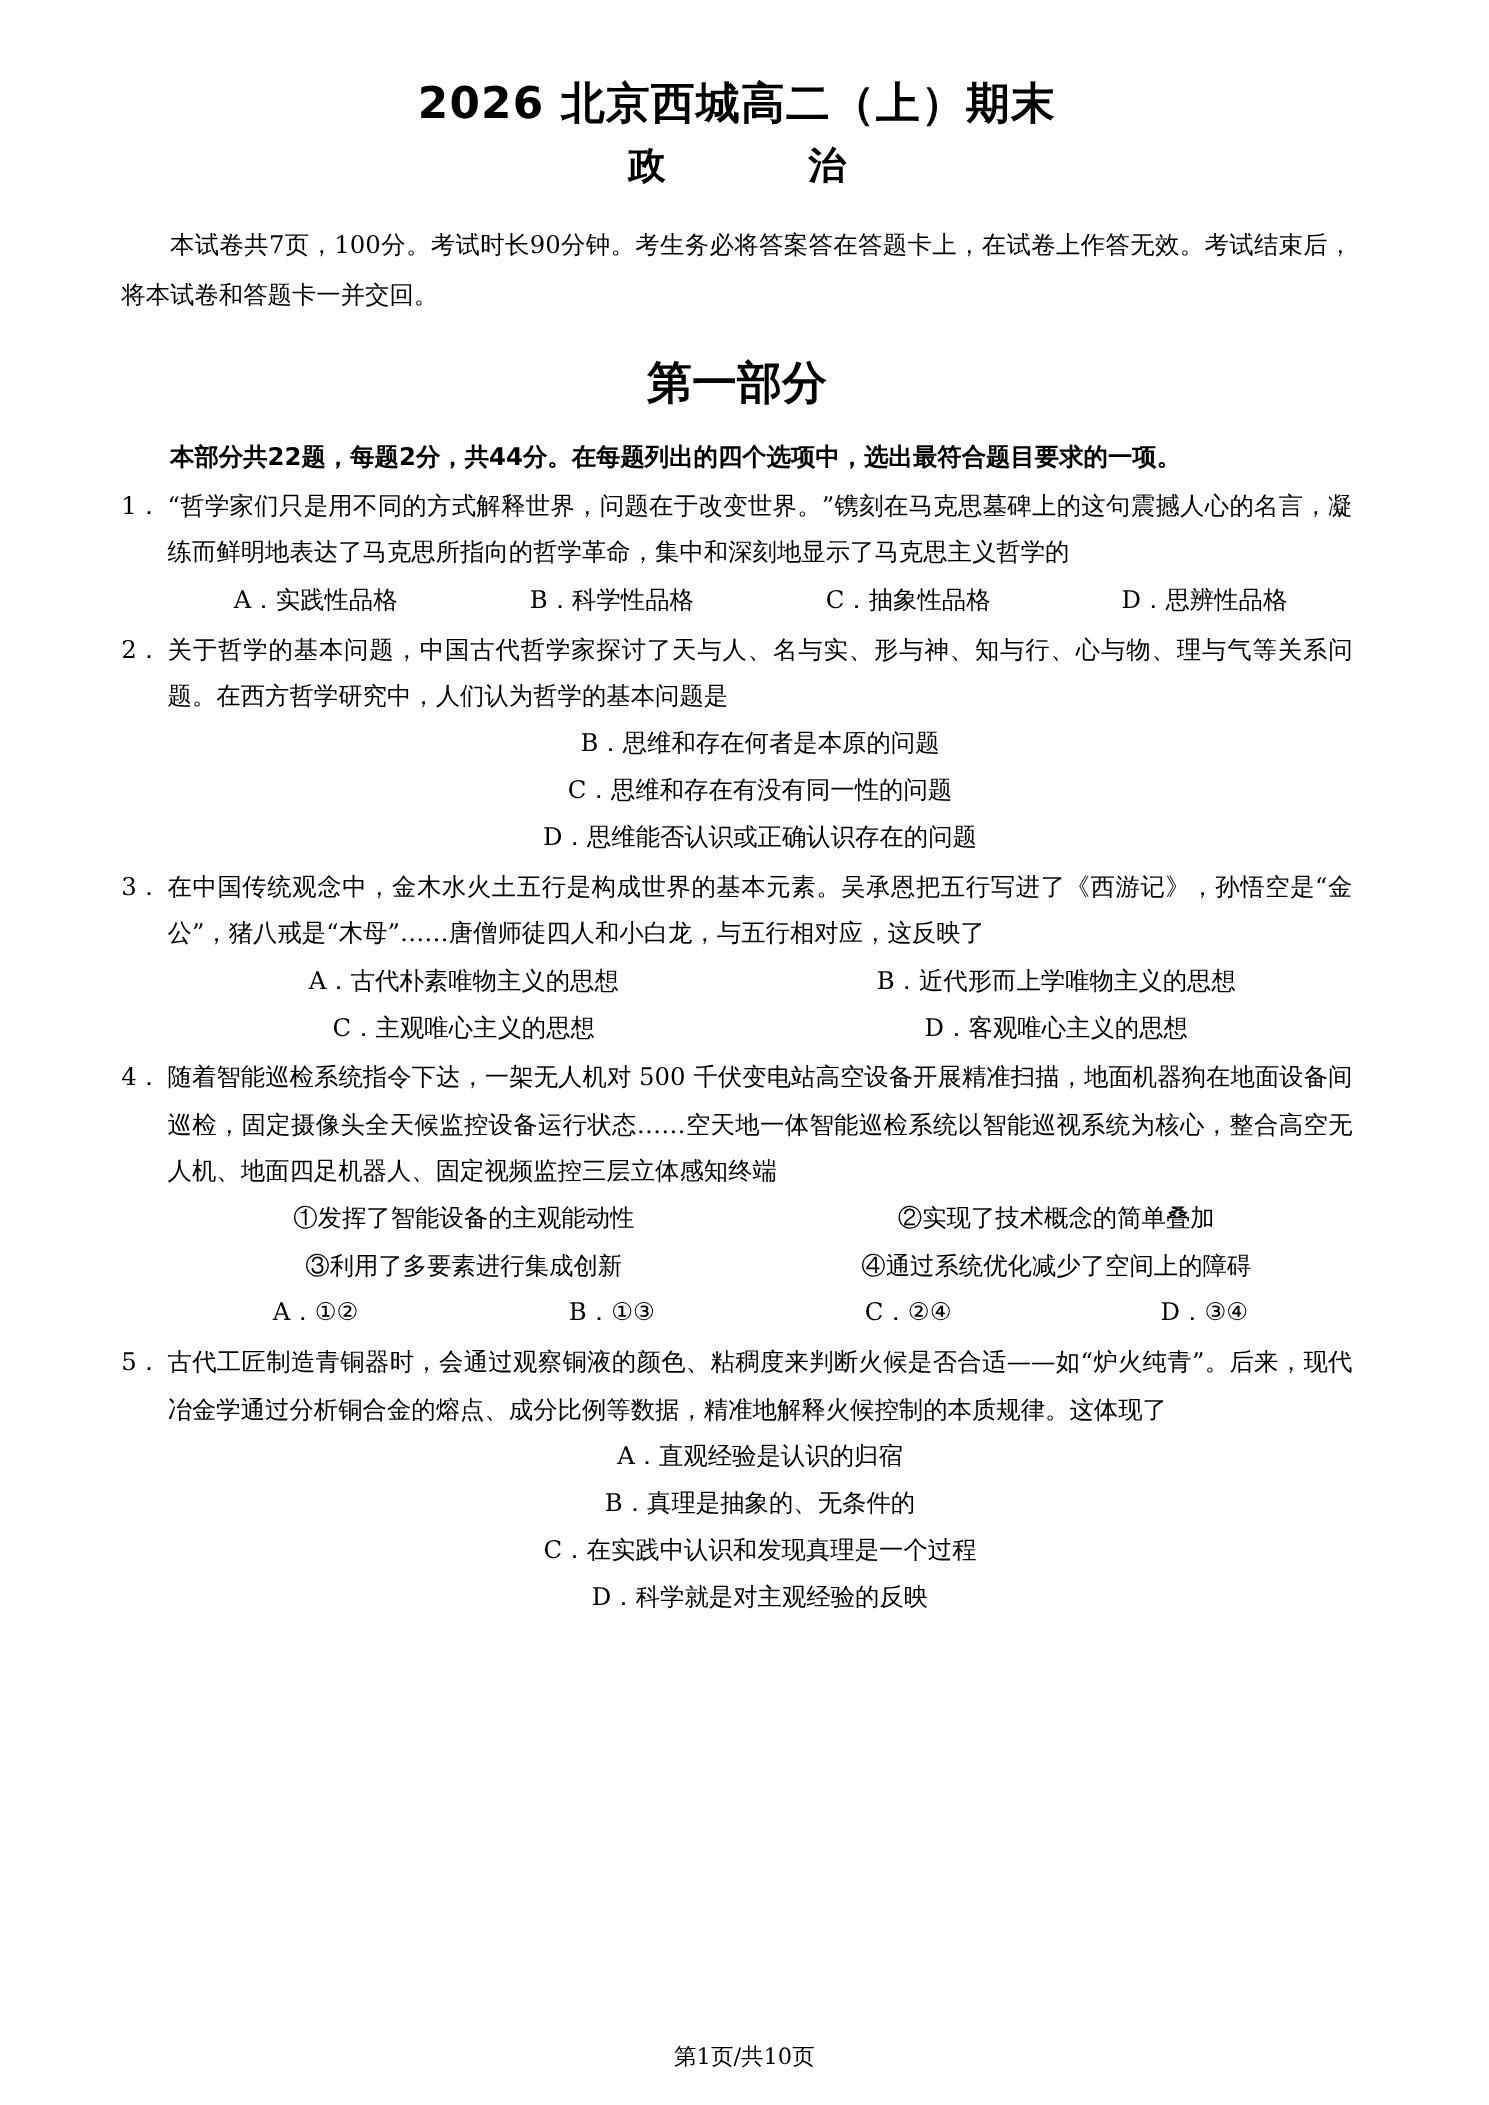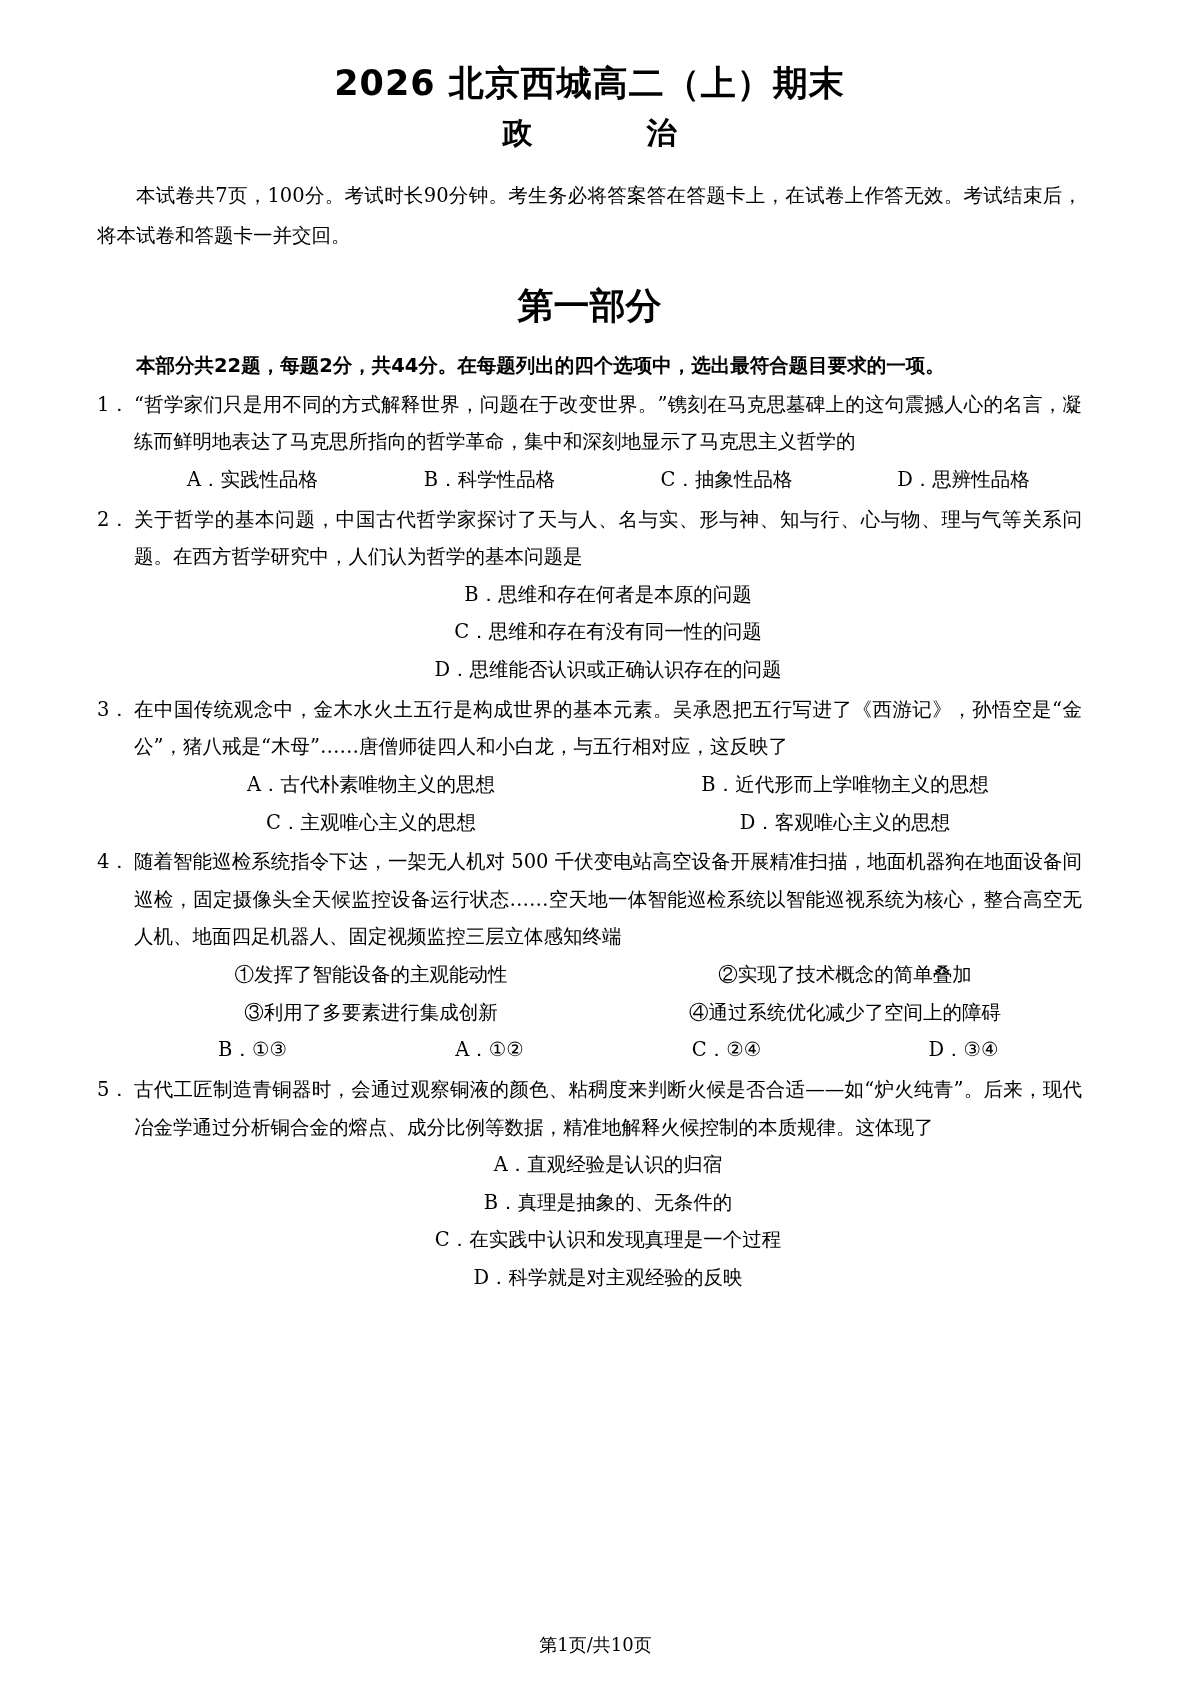--- a/index.html
+++ b/index.html
@@ -206,22 +206,22 @@
           <span class="opt-cell">①发挥了智能设备的主观能动性</span>
           <span class="opt-cell">②实现了技术概念的简单叠加</span>
         </div>
         <div class="opt-line">
           <span class="opt-cell">③利用了多要素进行集成创新</span>
           <span class="opt-cell">④通过系统优化减少了空间上的障碍</span>
         </div>
       </div>
       <div class="opts opts-grid4">
         <div class="opt-line">
+          <span class="opt-cell"><span class="opt-label">A．</span><span>①②</span></span>
           <span class="opt-cell"><span class="opt-label">B．</span><span>①③</span></span>
-          <span class="opt-cell"><span class="opt-label">A．</span><span>①②</span></span>
           <span class="opt-cell"><span class="opt-label">C．</span><span>②④</span></span>
           <span class="opt-cell"><span class="opt-label">D．</span><span>③④</span></span>
         </div>
       </div>
     </div>
 
     <div class="question">
       <p class="q-stem">
         <span class="q-num">5．</span><span>古代工匠制造青铜器时，会通过观察铜液的颜色、粘稠度来判断火候是否合适——如“炉火纯青”。后来，现代冶金学通过分析铜合金的熔点、成分比例等数据，精准地解释火候控制的本质规律。这体现了</span>
       </p>

